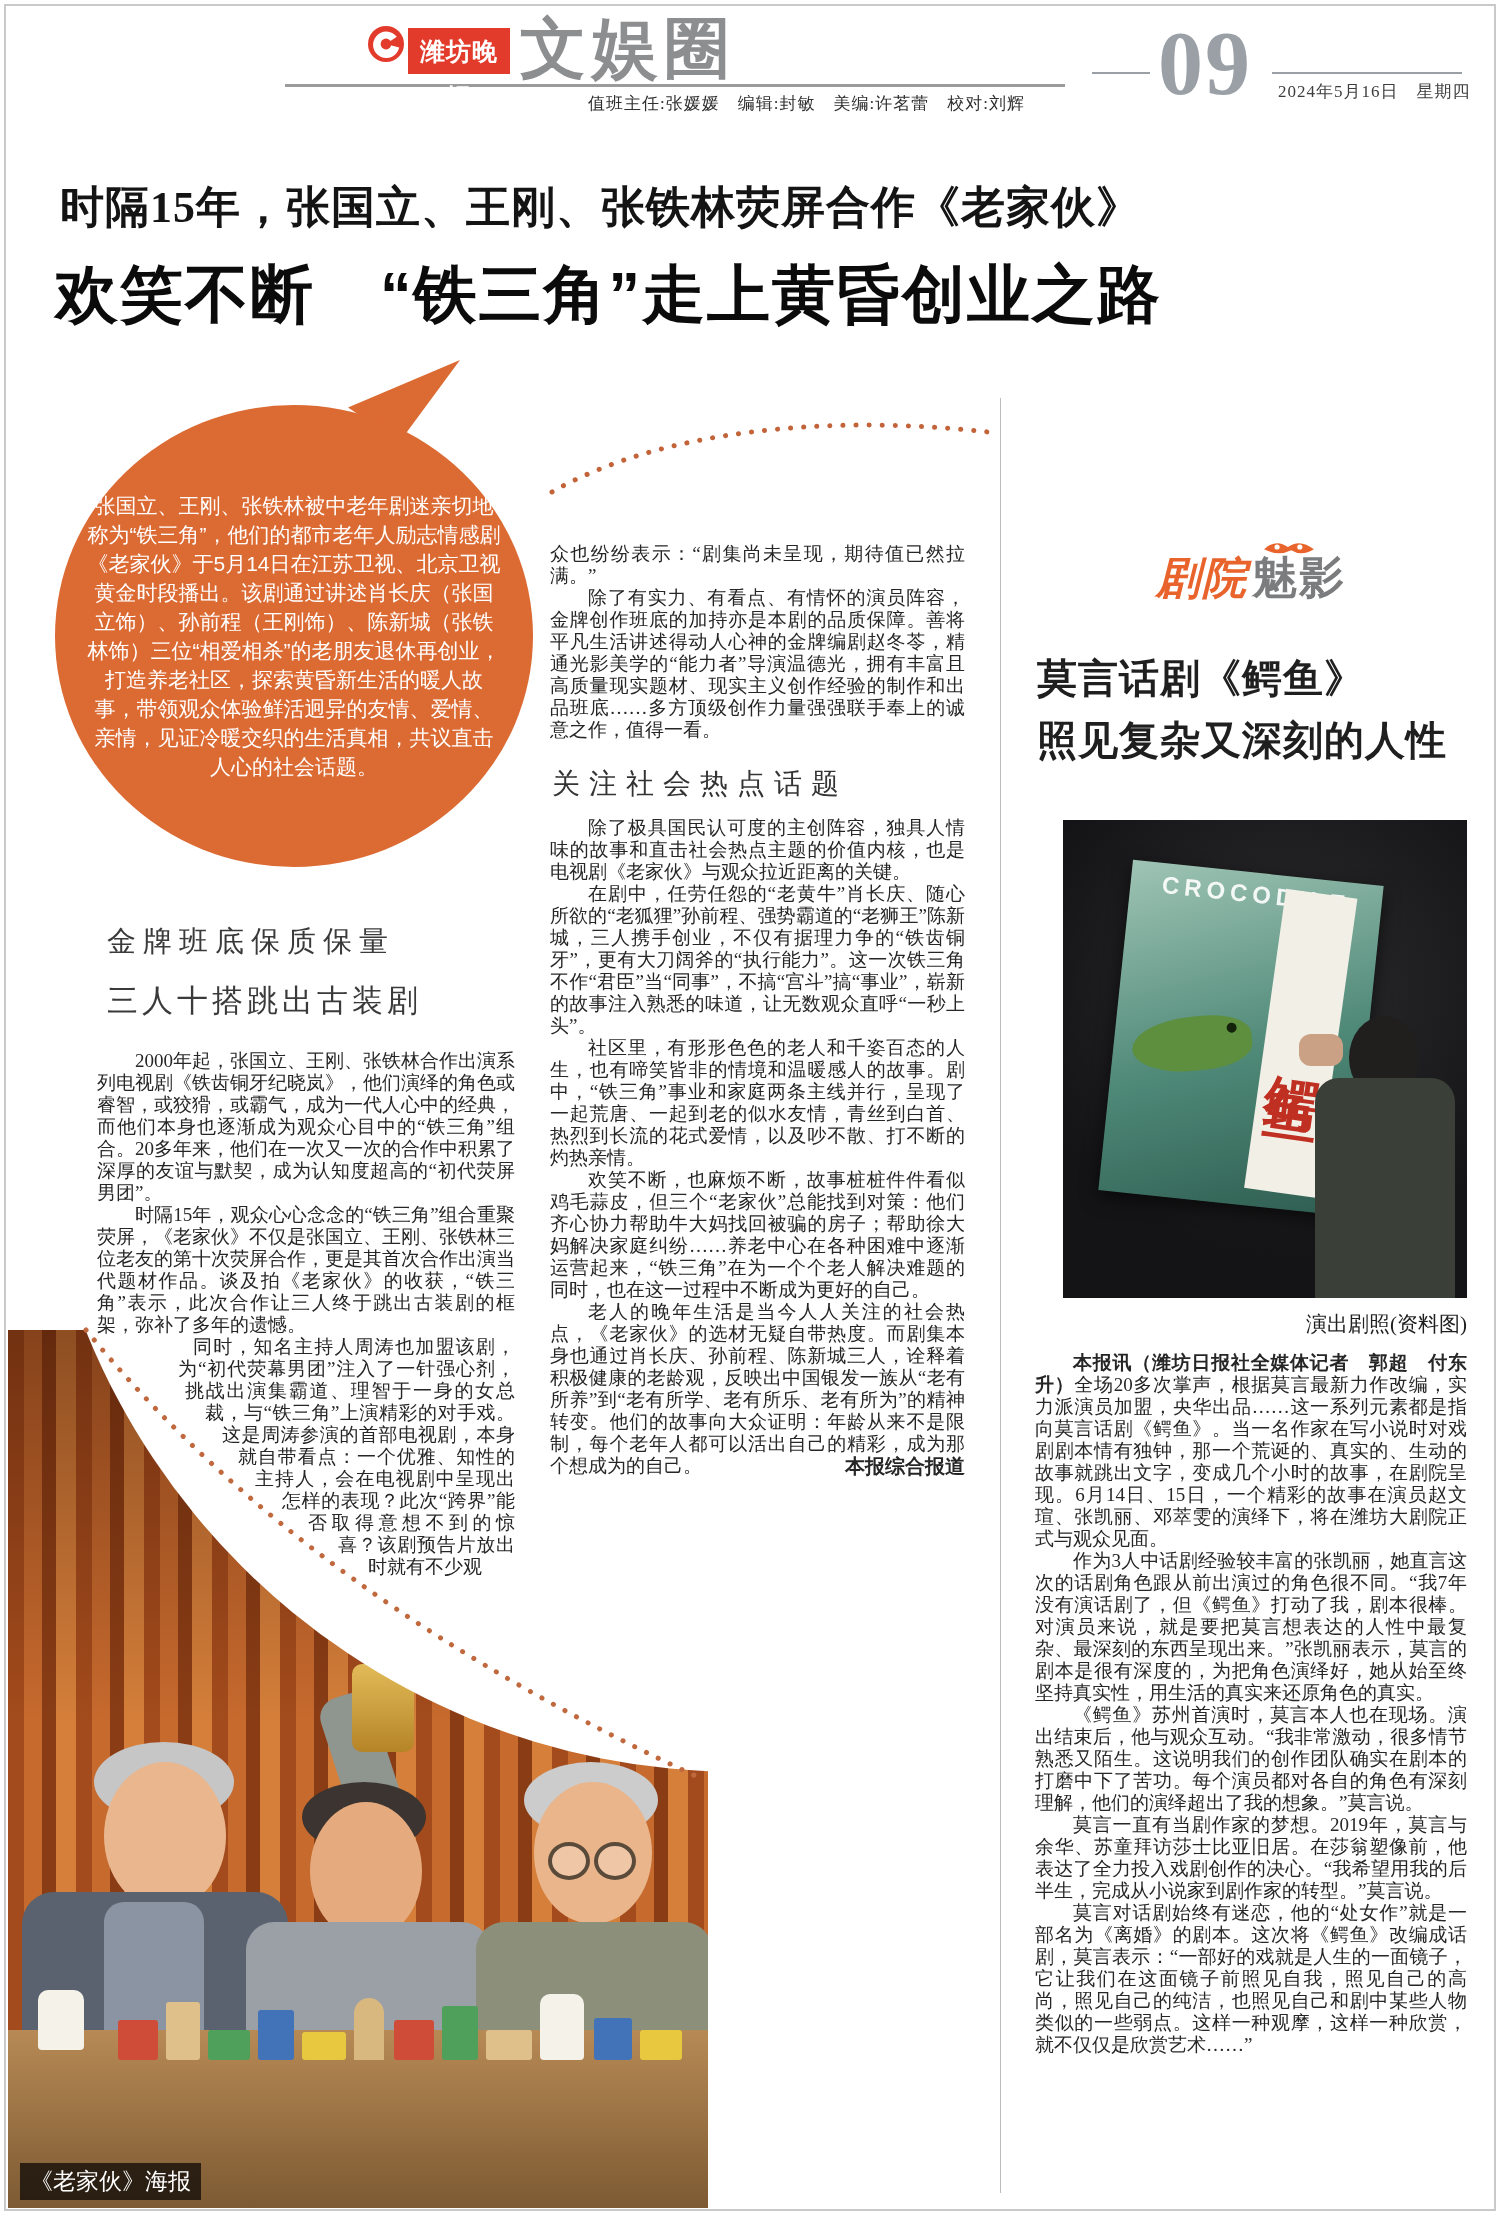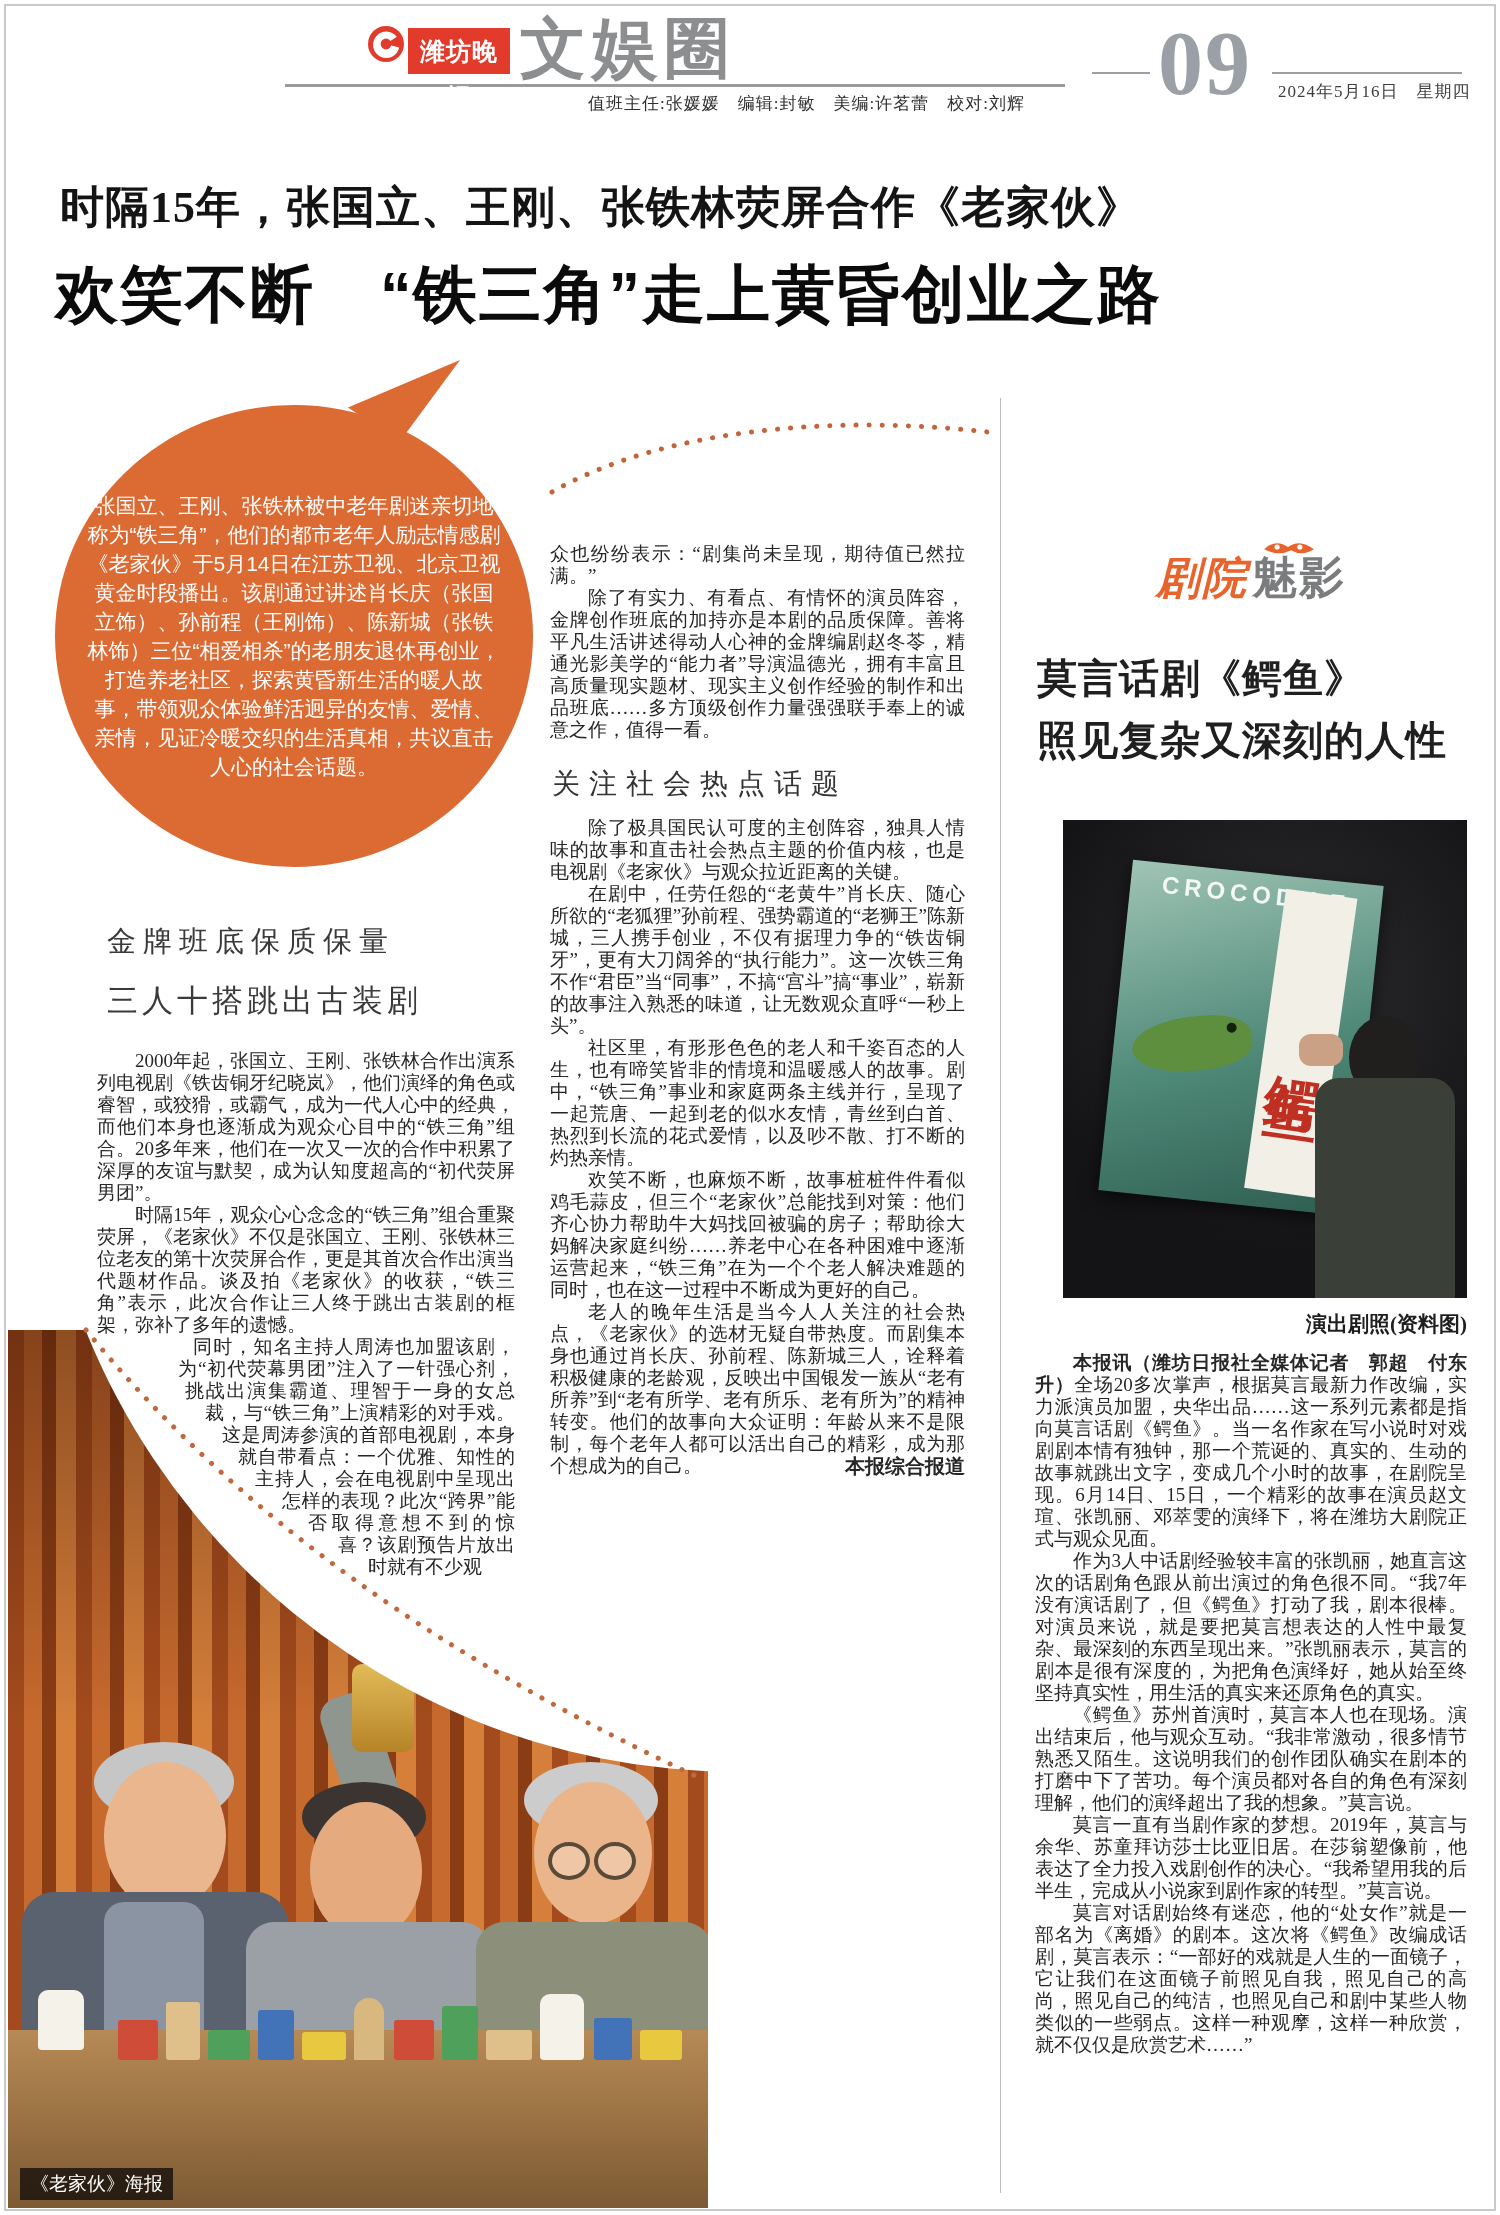--- a/index.html
+++ b/index.html
@@ -60,21 +60,21 @@
   .col-logo{left:1035px;top:548px;width:432px;text-align:center;z-index:10;}
   .col-logo .g1{font-family:"Liberation Sans","DejaVu Sans",sans-serif;font-style:italic;
                 font-weight:900;font-size:44px;color:#e8642c;letter-spacing:2px;}
   .col-logo .g2{font-family:"Liberation Sans","DejaVu Sans",sans-serif;
                 font-weight:900;font-size:45px;color:#7b7c7e;letter-spacing:2px;}
   .mask-icon{position:absolute;left:228px;top:-12px;width:52px;height:22px;}
   .r-headline{left:1037px;top:648px;width:432px;font-size:40px;font-weight:900;
               color:#1f1f1f;line-height:62px;letter-spacing:1px;z-index:10;}
   .photo2{left:1063px;top:820px;width:404px;height:478px;background:
           radial-gradient(circle at 55% 35%, #2c2c2e 0%, #141416 70%);overflow:hidden;z-index:9;}
-  .photo2-caption{left:1035px;top:1310px;width:432px;text-align:right;font-weight:700;
+  .photo2-caption{left:1035px;top:1310px;width:432px;text-align:right;font-weight:400;
                   font-size:21px;color:#1e1e1e;z-index:10;}
   .right-col{left:1035px;top:1352px;width:432px;}
   .intro-bold{font-family:"Liberation Sans","DejaVu Sans",sans-serif;font-weight:700;}
 
   
   .poster{position:absolute;left:52px;top:52px;width:252px;height:332px;transform:rotate(6deg);
           background:linear-gradient(160deg,#9fc4b5 0%,#4e8877 55%,#2e5d50 100%);
           box-shadow:0 6px 18px rgba(0,0,0,.6);}
   .poster-en{position:absolute;left:0;top:8px;width:100%;text-align:center;color:rgba(255,255,255,.9);
              font-family:"Liberation Sans","DejaVu Sans",sans-serif;font-size:24px;letter-spacing:5px;
@@ -107,21 +107,21 @@
   .body2{left:238px;top:592px;width:244px;height:300px;background:#9aa0a6;border-radius:28px 28px 0 0;}
   .hair3{left:516px;top:432px;width:134px;height:76px;background:#cccccc;border-radius:50%;}
   .head3{left:526px;top:452px;width:118px;height:142px;background:#eab58a;border-radius:50%;}
   .glass3a,.glass3b{width:34px;height:30px;border:4px solid #5a4a3a;border-radius:50%;background:rgba(255,255,255,.25);}
   .glass3a{left:540px;top:512px;}.glass3b{left:586px;top:512px;}
   .body3{left:468px;top:592px;width:236px;height:300px;background:#8c8f7a;border-radius:28px 28px 0 0;}
   .table1{position:absolute;left:0;top:700px;width:700px;height:178px;
           background:linear-gradient(180deg,#b78a55 0%,#7d5a33 100%);}
   .blk{position:absolute;border-radius:3px;}
   .photo1-caption{position:absolute;left:12px;bottom:8px;background:rgba(20,15,10,.8);color:#fff;
-                  font-size:19px;padding:3px 10px;z-index:8;}
+                  font-size:23px;padding:3px 10px;z-index:8;}
   .white-cut{position:absolute;left:27px;top:-966px;width:1408px;height:1408px;border-radius:50%;
              background:#ffffff;z-index:6;}
 
   .arcs{left:0;top:0;width:1500px;height:2215px;z-index:20;pointer-events:none;}
 </style>
 </head>
 <body>
 
 <div id="page">
   <div class="page-frame"></div>

